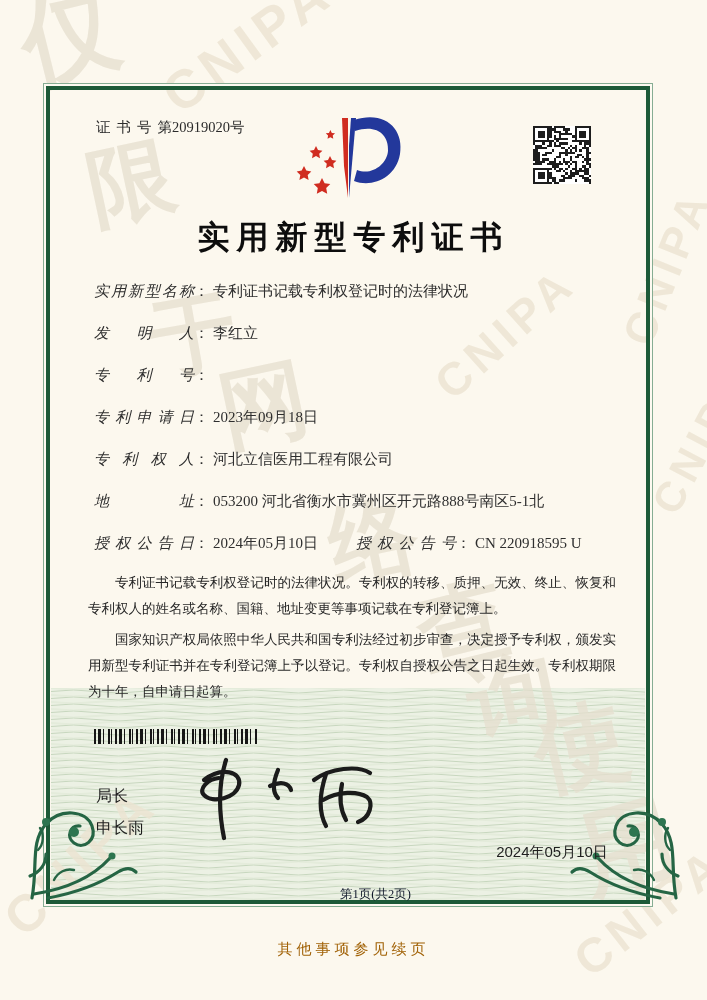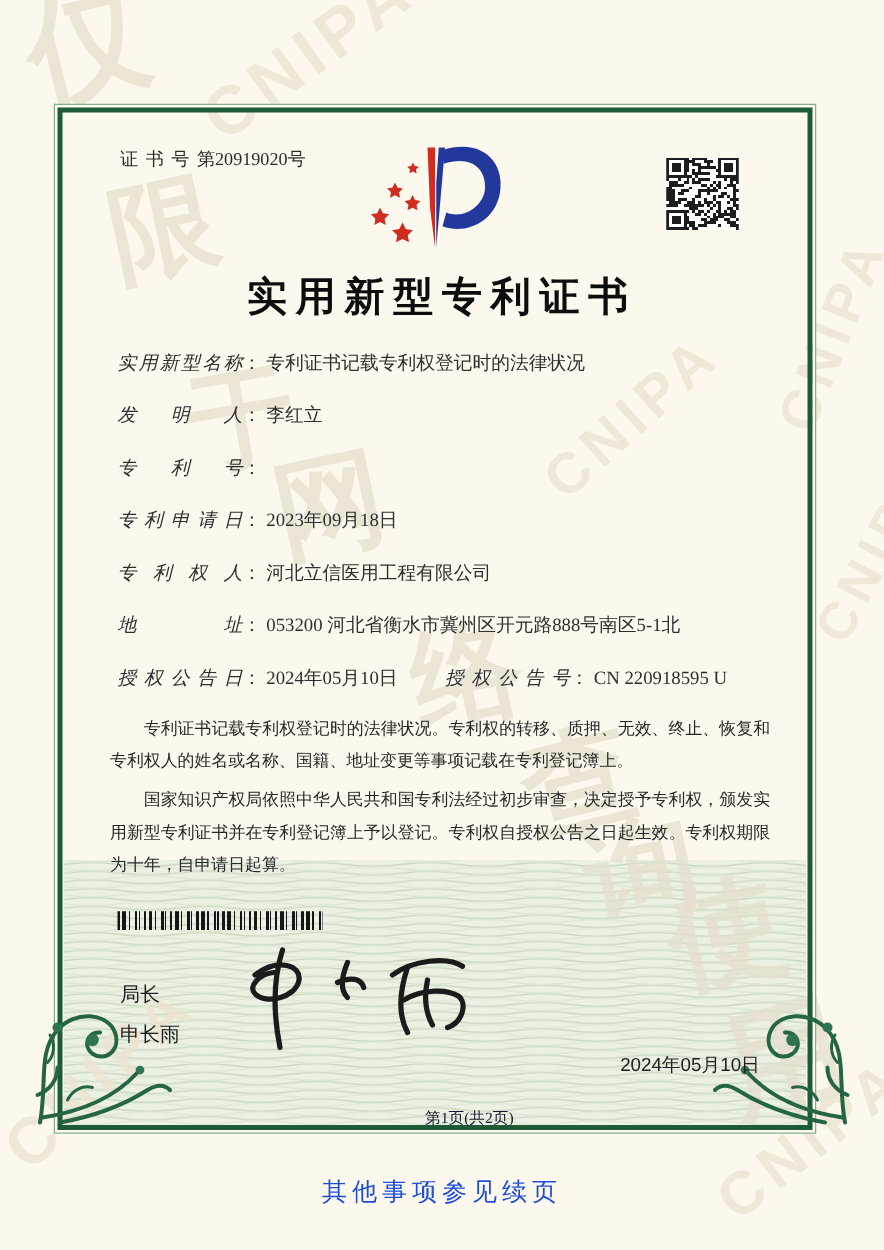--- a/index.html
+++ b/index.html
@@ -69,21 +69,21 @@
   .signer div{margin-bottom:11px;}
   .signature{position:absolute;left:186px;top:750px;}
 
   .issue-date{position:absolute;left:452px;top:843px;width:200px;text-align:center;
               font-size:15px;color:#1f1f1f;font-family:"Liberation Sans",sans-serif;}
 
   .page-info{position:absolute;left:0;right:0;top:886px;text-align:center;
              font-size:12.5px;color:#0f172a;margin-left:44px;}
 
   .footer-note{position:absolute;left:0;right:0;top:940px;text-align:center;
-               font-size:20px;letter-spacing:4px;color:#1d4ed8;}
+               font-size:15px;letter-spacing:4px;color:#a16207;}
 </style>
 </head>
 <body>
 
 <div class="page">
 
   <div id="watermarks">
       <span class="wm" style="left: 22px; top: -10px; font-size: 96px; transform: rotate(-14deg); opacity: 0.75;">仅</span>
       <span class="wm" style="left: 88px; top: 140px; font-size: 86px; transform: rotate(-12deg); opacity: 0.75;">限</span>
       <span class="wm" style="left: 150px; top: 292px; font-size: 86px; transform: rotate(-10deg); opacity: 0.75;">于</span>

